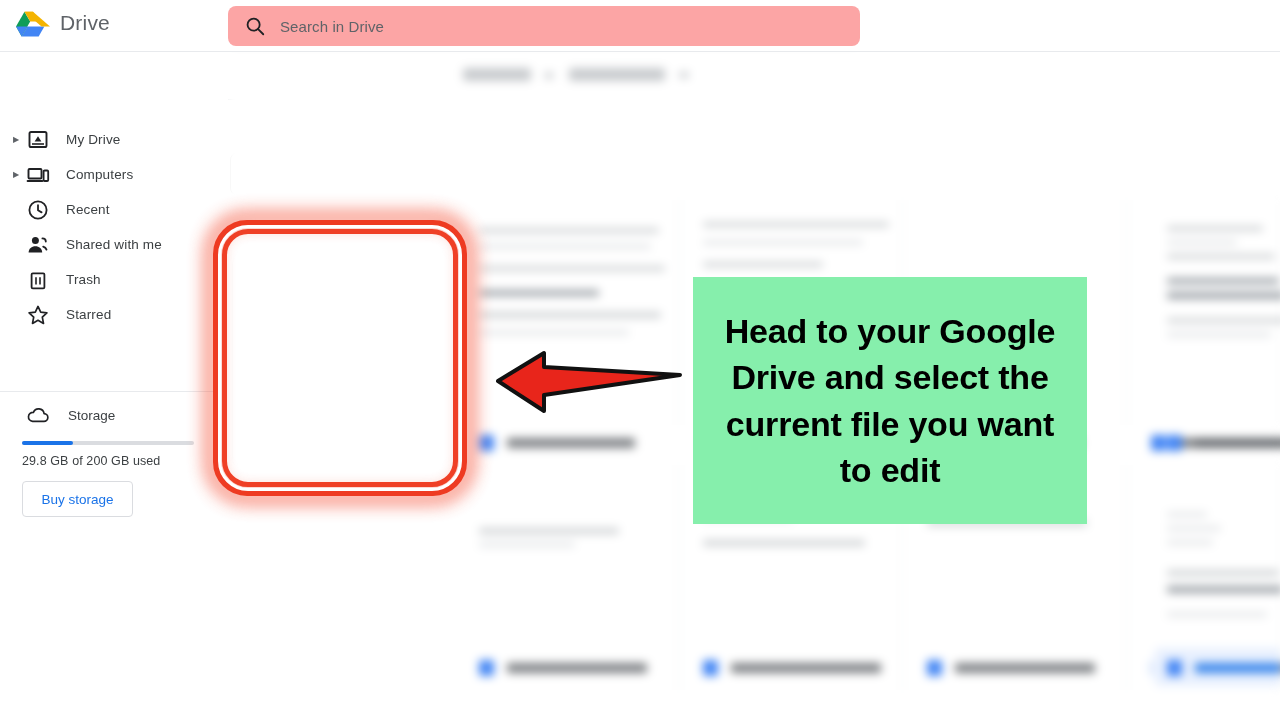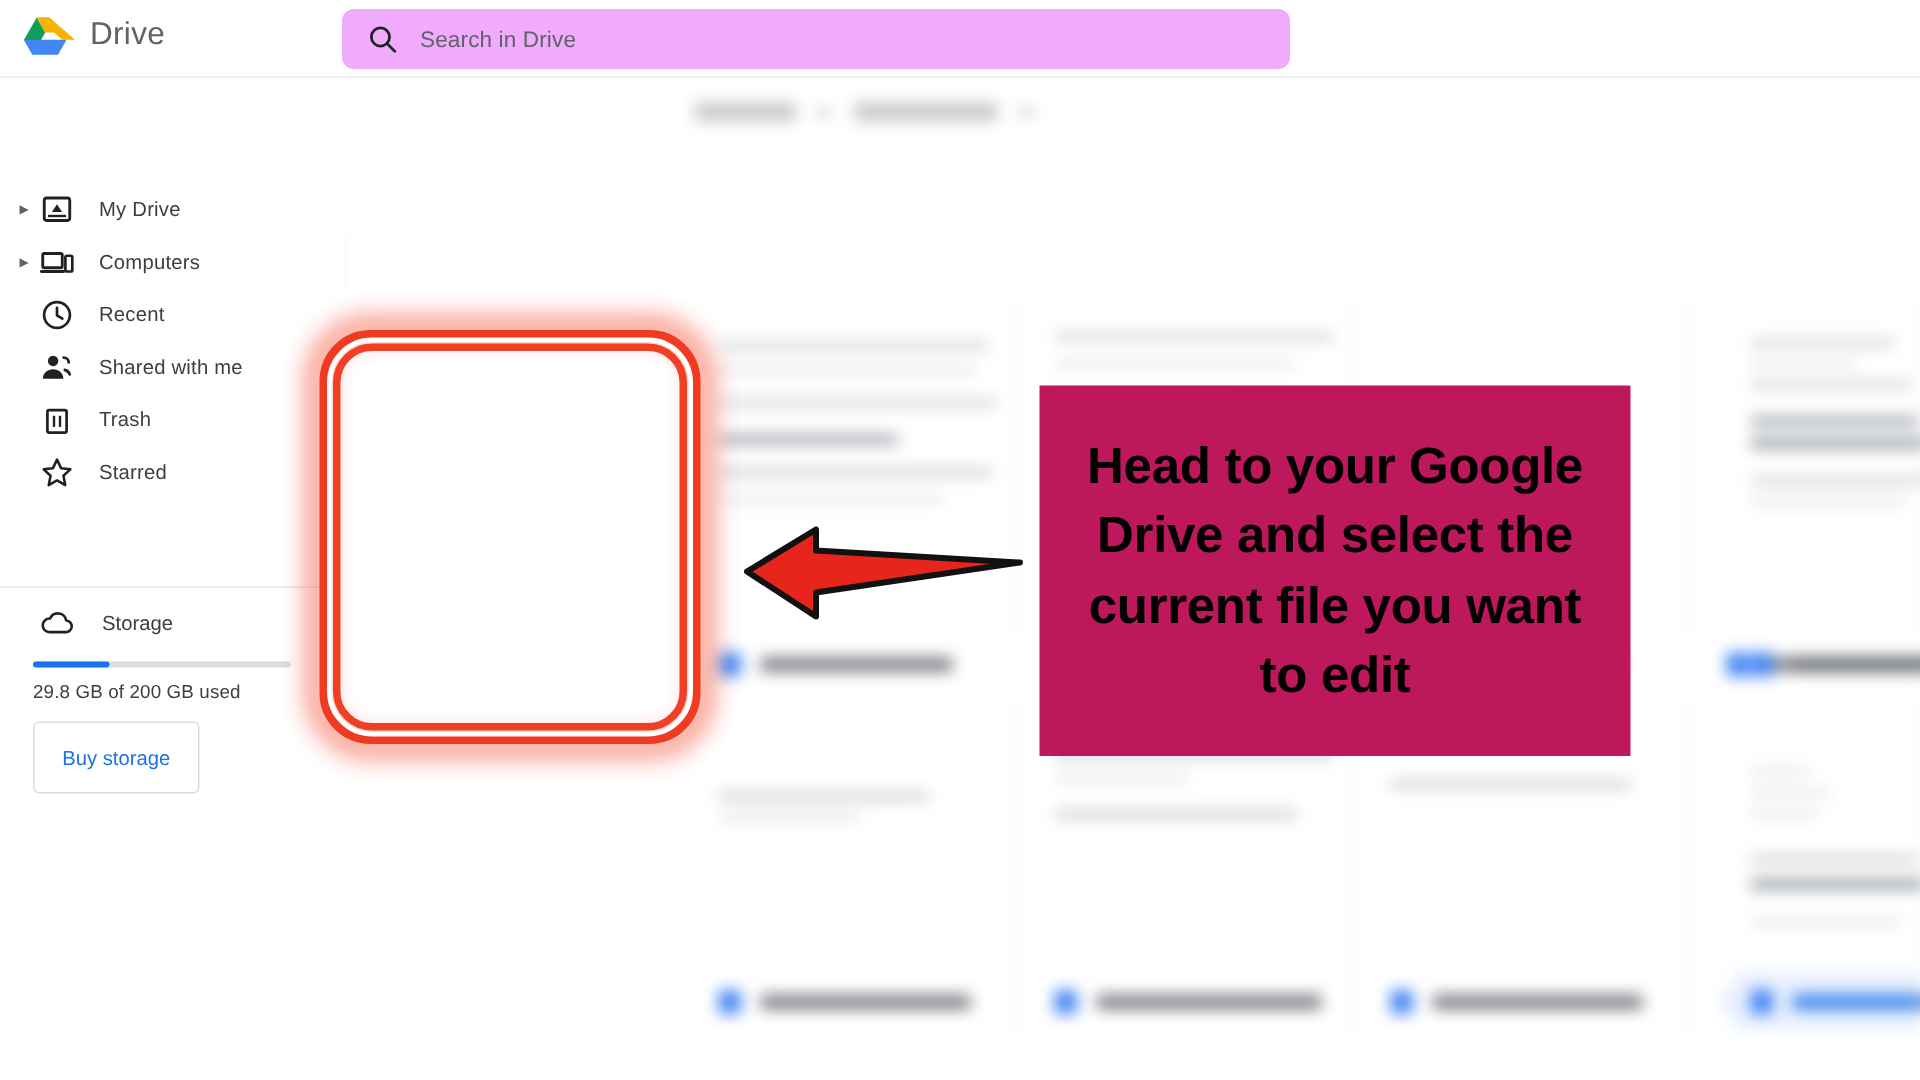--- a/index.html
+++ b/index.html
@@ -22,21 +22,21 @@
     display: flex; align-items: center; gap: 10px;
   }
   .drive-logo { width: 34px; height: 30px; display: block; }
   .brand-name {
     font-size: 21px; color: #5f6368; letter-spacing: .2px;
     font-family: "Liberation Sans", sans-serif;
   }
   .searchbar {
     position: absolute; left: 228px; top: 6px;
     width: 632px; height: 40px; border-radius: 8px;
-    background: #f0abfc; display: flex; align-items: center;
+    background: #fca5a5; display: flex; align-items: center;
   }
   .search-icon { margin-left: 16px; width: 22px; height: 22px; flex: none; }
   .search-input-text {
     margin-left: 14px; font-size: 15px; color: #5f6368;
     letter-spacing: .1px; white-space: nowrap;
   }
   .topbar-divider {
     position: absolute; left: 0; top: 51px; width: 1280px; height: 1px;
     background: #e8eaed;
   }
@@ -85,21 +85,21 @@
   }
   .bar-fill {
     position: absolute; left: 0; top: 0; height: 4px;
     border-radius: 3px; background: #1a73e8;
   }
   .storage-text {
     margin: 9px 0 0 22px; font-size: 12.5px; color: #3c4043;
     letter-spacing: .1px;
   }
   .buy-storage {
-    margin: 13px 0 0 22px; width: 111px; height: 48px;
+    margin: 13px 0 0 22px; width: 111px; height: 36px;
     border: 1px solid #dadce0; border-radius: 4px; background: #fff;
     display: flex; align-items: center; justify-content: center;
     font-size: 13.5px; color: #1a73e8; font-weight: 500; cursor: pointer;
   }
 
   
   .main {
     position: absolute; left: 228px; top: 52px;
     width: 1052px; height: 668px; background: #fff; overflow: hidden;
   }
@@ -501,17 +501,17 @@
     <div class="ring-glow"></div>
     <div class="ring-outer"></div>
     <div class="ring-gap"></div>
     <div class="ring-inner"></div>
   </div>
 
   <svg class="arrow" viewBox="0 0 186 86">
     <path d="M2 44 L48 16 L48 30 L184 38 L48 58 L48 74 Z" fill="#e8251b" stroke="#111" stroke-width="4" stroke-linejoin="round"></path>
   </svg>
 
-  <div class="callout" style="background: #be185d;">
+  <div class="callout" style="background: #86efac; margin-top: 20px;">
     <div class="callout-text">Head to your Google Drive and select the current file you want to edit</div>
   </div>
 
 </div>
 
 </body></html>

